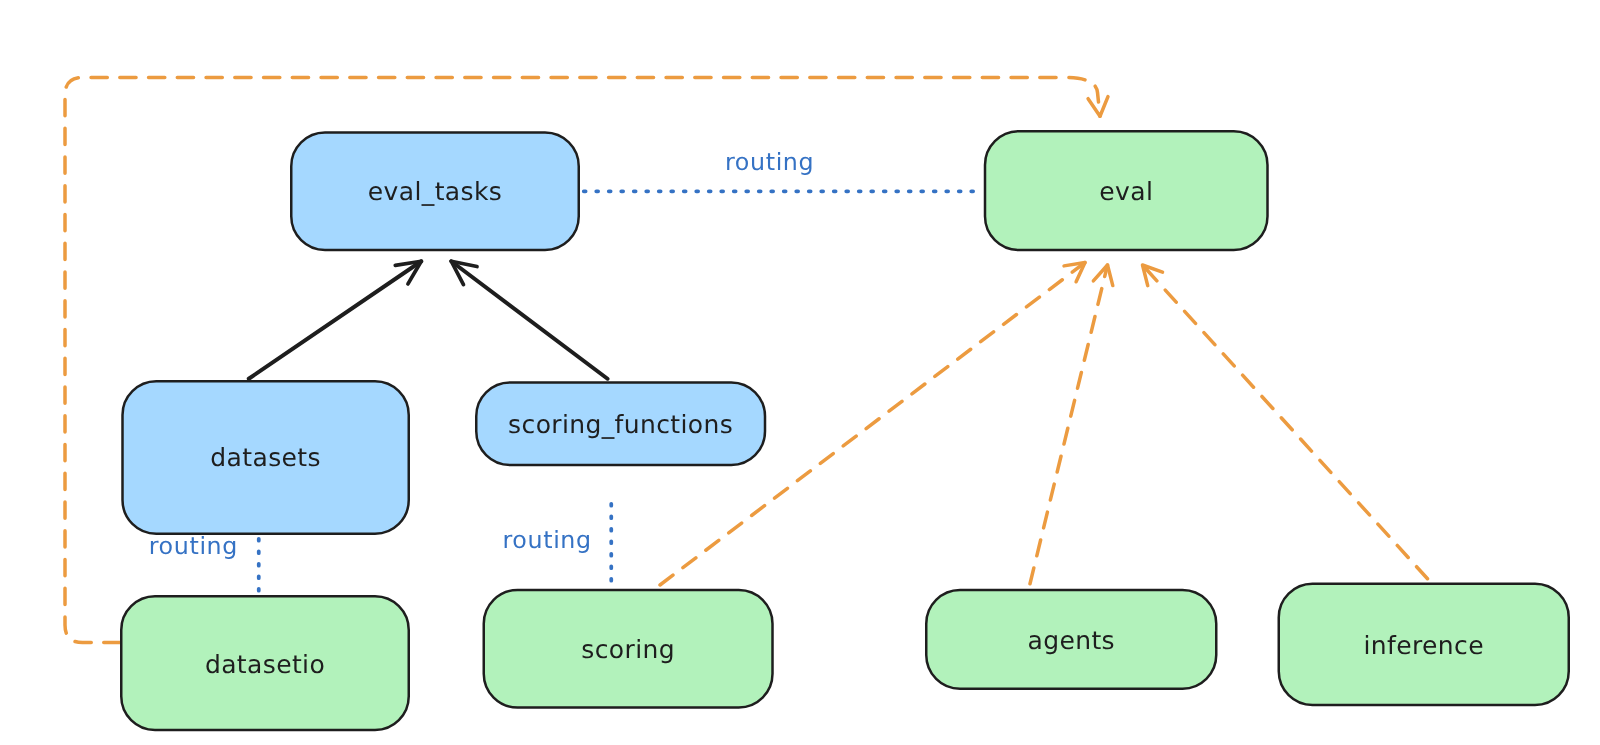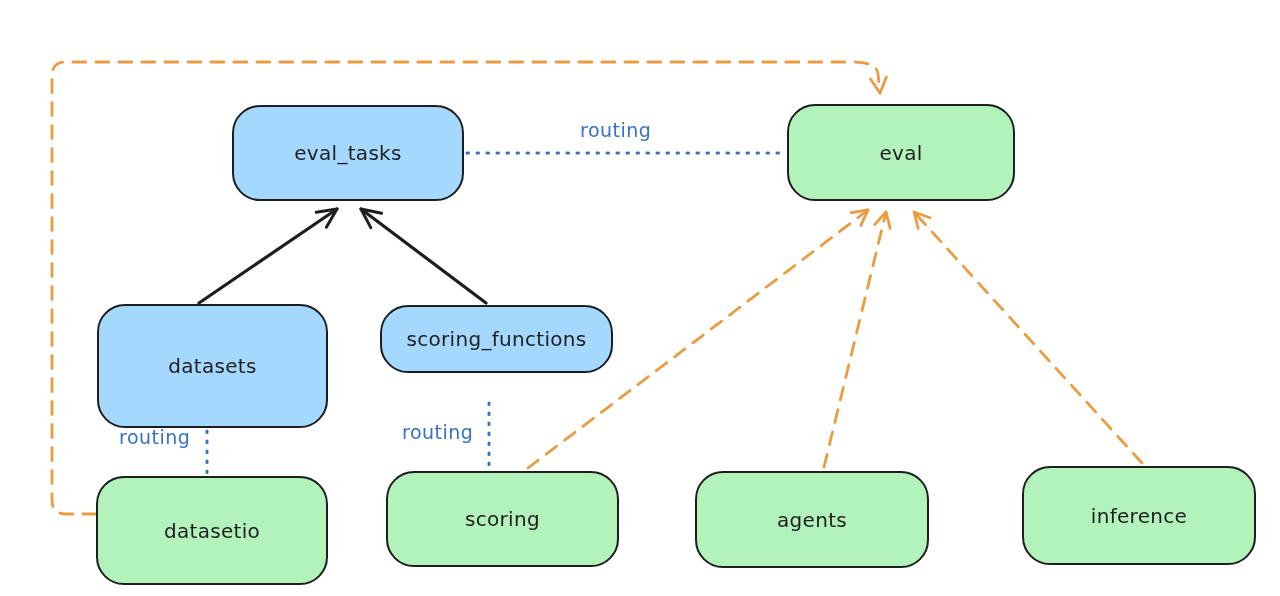--- a/index.html
+++ b/index.html
@@ -75,21 +75,21 @@
   </div>
 
   <div class="node green" style="left:96px;top:476px;width:232px;height:109px;">
     <span>datasetio</span>
   </div>
 
   <div class="node green" style="left:386px;top:471px;width:233px;height:96px;">
     <span>scoring</span>
   </div>
 
-  <div class="node green" style="left:695px;top:471px;width:234px;height:97px;">
+  <div class="node green" style="left:740px;top:471px;width:234px;height:81px;">
     <span>agents</span>
   </div>
 
   <div class="node green" style="left:1022px;top:466px;width:234px;height:99px;">
     <span>inference</span>
   </div>
 
   <div class="edge-label" style="left:580px;top:119px;">routing</div>
   <div class="edge-label" style="left:119px;top:426px;">routing</div>
   <div class="edge-label" style="left:402px;top:421px;">routing</div>

